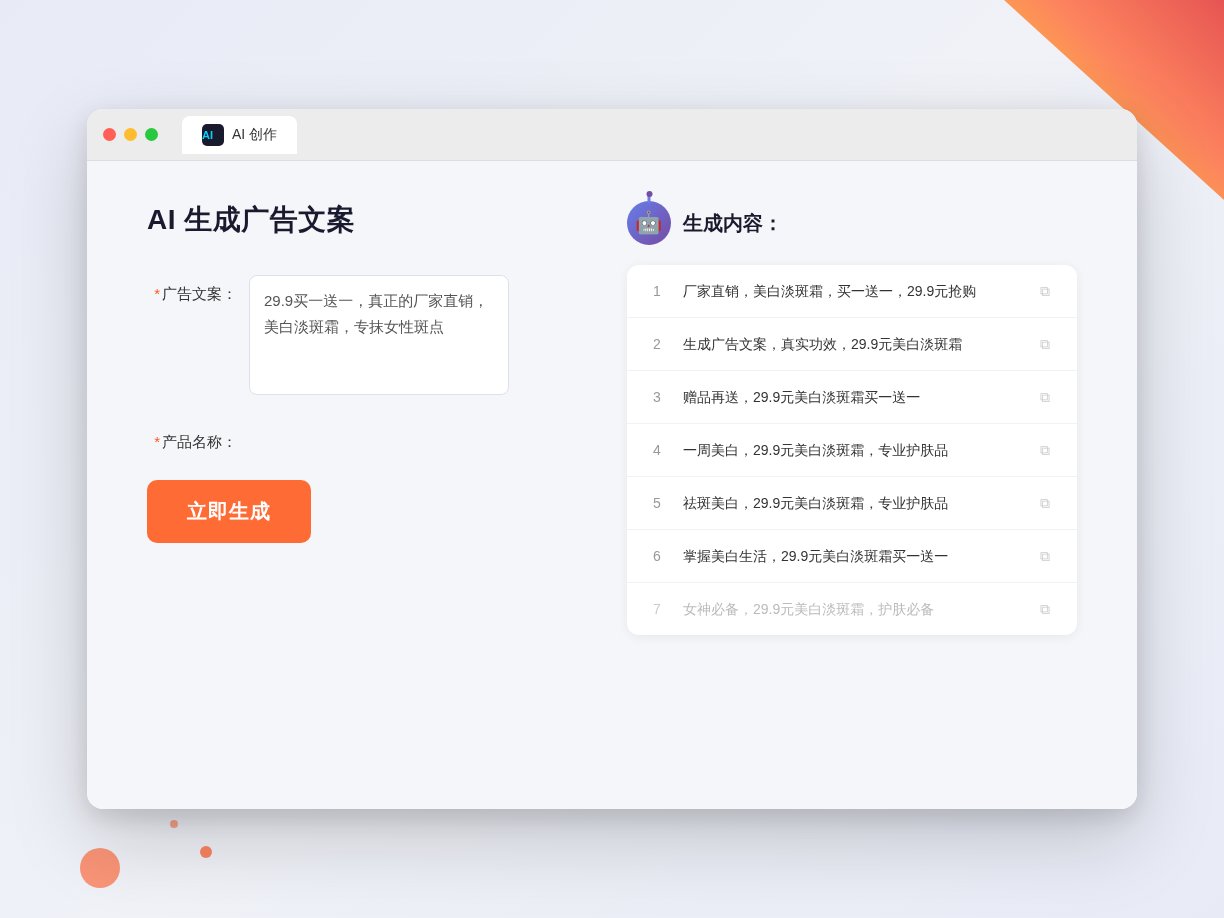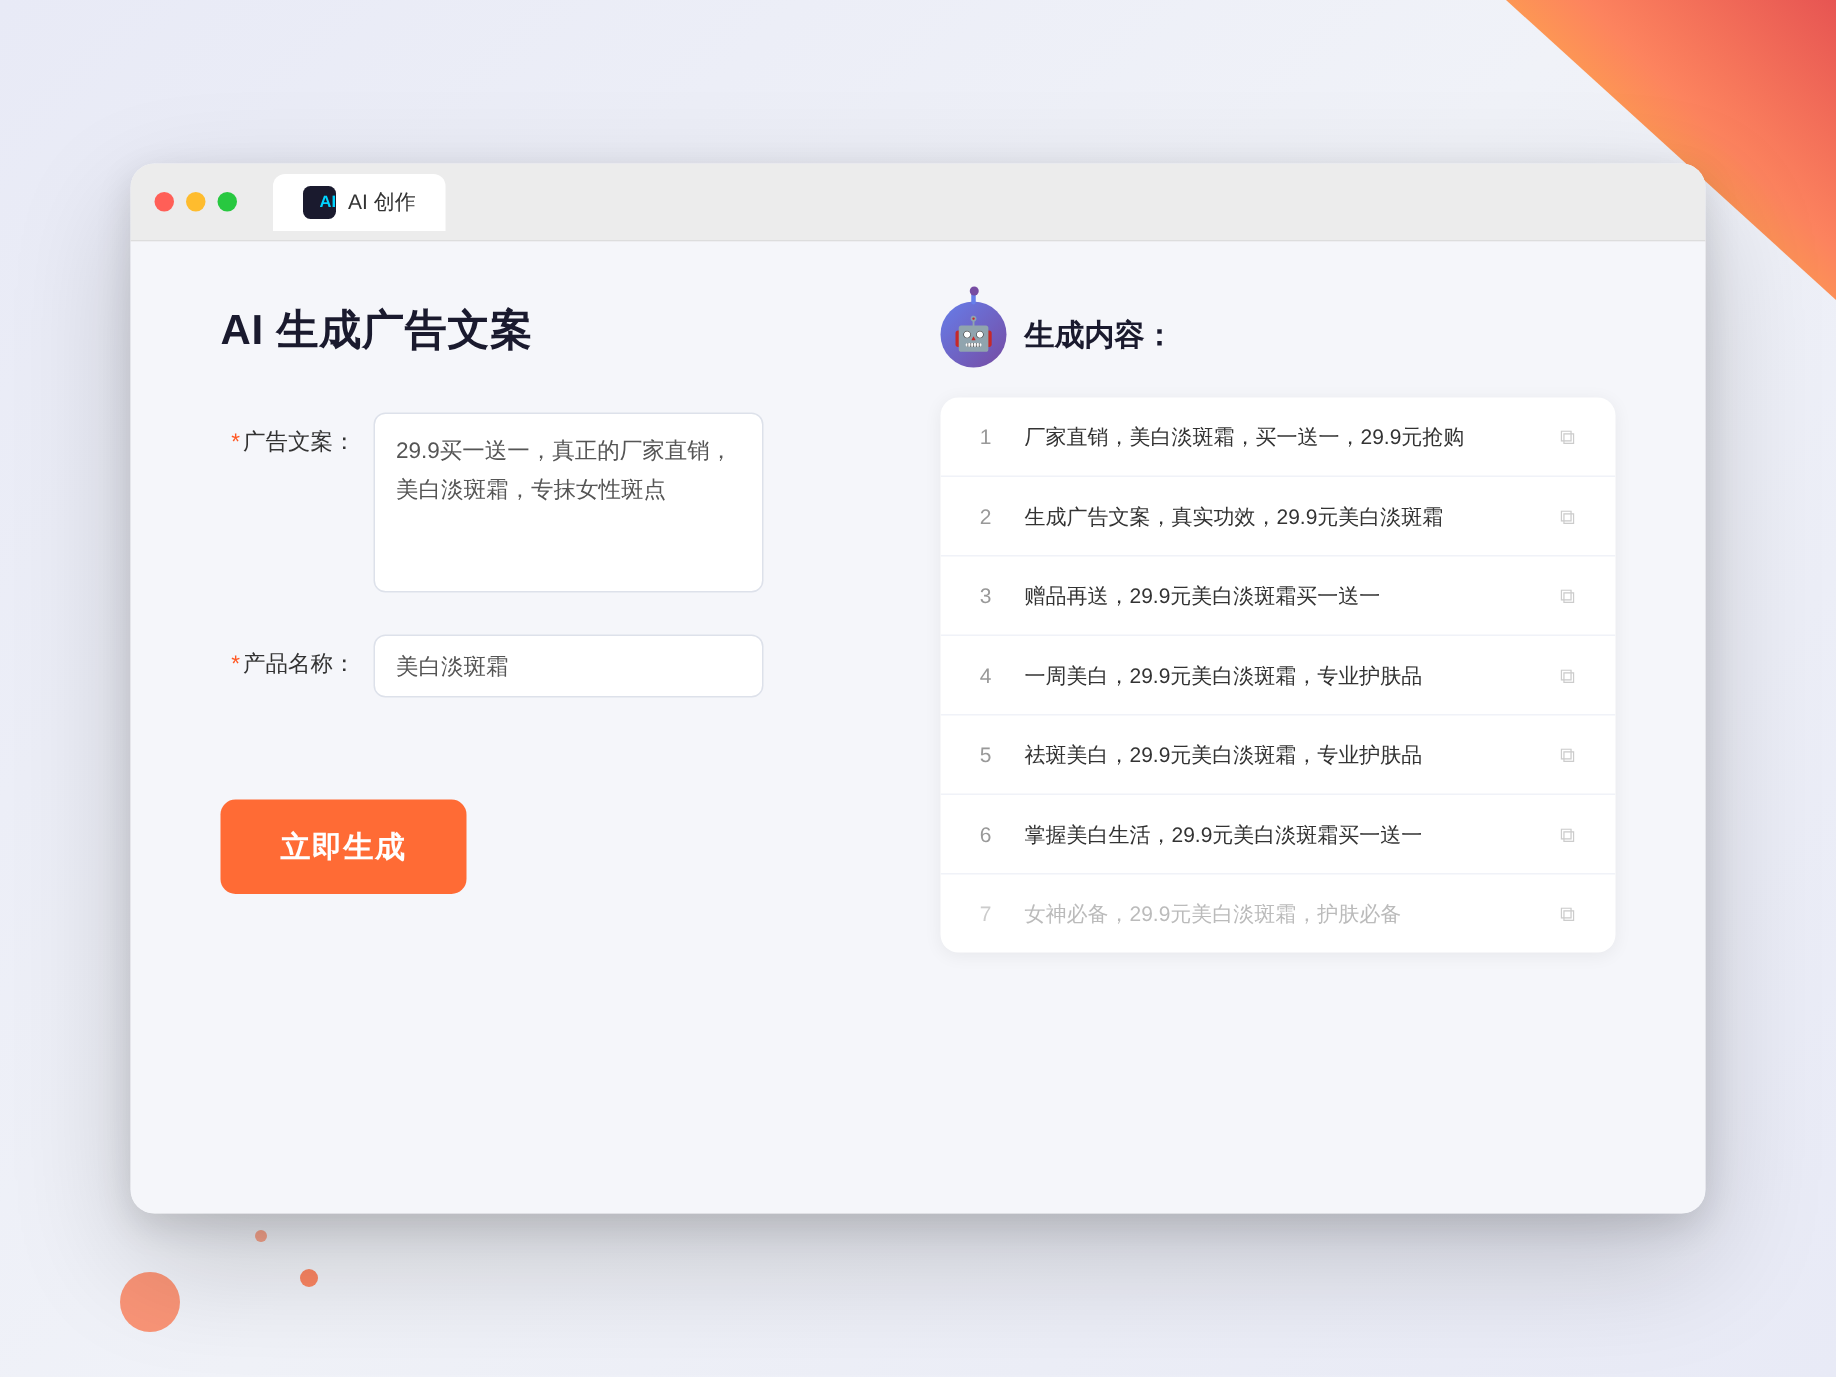--- a/index.html
+++ b/index.html
@@ -87,21 +87,21 @@
       font-weight: 500;
     }
 
     .tab-icon {
       width: 22px;
       height: 22px;
       background: #1a1a2e;
       border-radius: 5px;
       display: flex;
       align-items: center;
-      justify-content: flex-end;
+      justify-content: flex-start;
       color: #00d4ff;
       font-size: 11px;
       font-weight: bold;
     }
 
     
     .main-content {
       display: flex;
       padding: 40px 60px;
       gap: 60px;
@@ -170,21 +170,20 @@
 
     .generate-btn {
       background: #ff6b35;
       color: #fff;
       border: none;
       border-radius: 10px;
       padding: 18px 40px;
       font-size: 20px;
       font-weight: 600;
       cursor: pointer;
-      margin-top: 40px;
       letter-spacing: 1px;
       font-family: inherit;
     }
 
     
     .right-panel {
       flex: 1;
     }
 
     .result-header {
@@ -345,21 +344,20 @@
           <span class="required-star">*</span><span>广告文案：</span>
         </div>
         <textarea class="form-textarea" style="">29.9买一送一，真正的厂家直销，美白淡斑霜，专抹女性斑点</textarea>
       </div>
 
       
       <div class="form-group">
         <div class="form-label">
           <span class="required-star">*</span><span>产品名称：</span>
         </div>
-        <input class="form-input" type="text" value="美白淡斑霜" style="">
       </div>
 
       
 
       <button class="generate-btn">立即生成</button>
     </div>
 
     <div class="right-panel">
 
       <div class="result-header">

